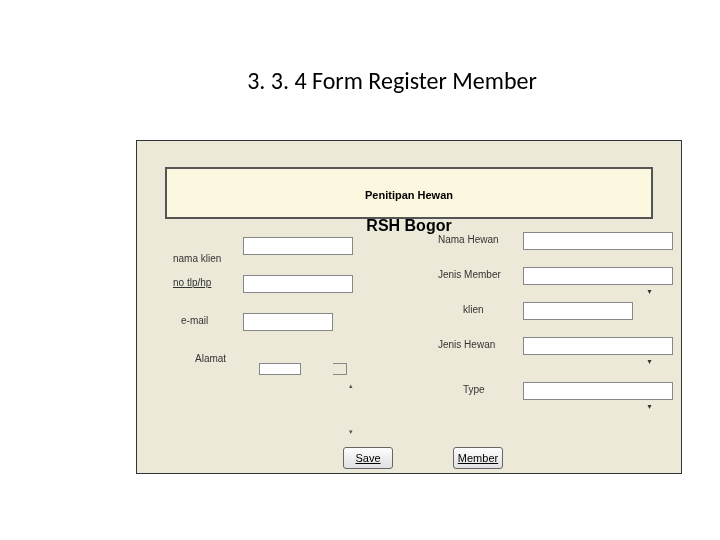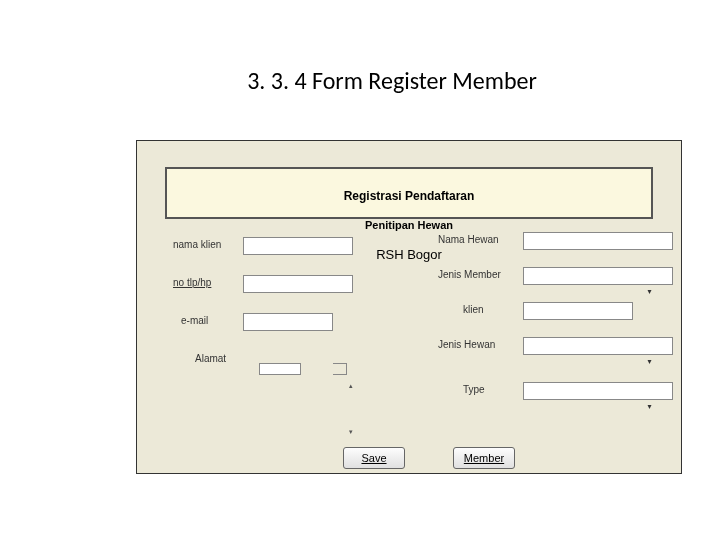--- a/index.html
+++ b/index.html
@@ -33,21 +33,21 @@
     top: 10px;
     right: 12px;
     height: 52px;
     background: #fbf8df;
     border: 2px solid #555;
     text-align: center;
     padding-top: 4px;
   }
   .header-frame .line1 { font-size: 12px; font-weight: bold; color: #000; }
   .header-frame .line2 { font-size: 11px; font-weight: bold; color: #000; text-align: center; }
-  .header-frame .line3 { font-size: 13px; font-weight: normal; color: #000; }
+  .header-frame .line3 { font-size: 16px; font-weight: bold; color: #000; }
   .label {
     position: absolute;
     font-size: 10px;
     color: #333;
   }
   .text-input {
     position: absolute;
     height: 18px;
     background: #fff;
     border: 1px solid #888;
@@ -94,46 +94,45 @@
     width: 14px;
     background: #ece9d8;
     border-left: 1px solid #888;
     text-align: center;
     font-size: 8px;
     line-height: 16px;
     color: #333;
   }
   .btn {
     position: absolute;
-    width: 62px;
+    width: 50px;
     height: 22px;
     background: linear-gradient(#fdfdfd, #e0e0e0);
     border: 1px solid #666;
     border-radius: 3px;
     font-size: 11px;
     text-align: center;
     line-height: 20px;
     color: #000;
     text-decoration: underline;
   }
 </style>
 </head>
 <body>
 
 <div class="page-title">3. 3. 4 Form Register Member</div>
 
 <div class="form-window">
 
   <div class="header-frame">
-    <div class="line1">Registrasi Pendaftaran</div>
     <div class="line2">Penitipan Hewan</div>
     <div class="line3">RSH Bogor</div>
   </div>
 
-  <div class="label" style="left:20px; top:82px;">nama klien</div>
+  <div class="label" style="left:20px; top:96px;">nama klien</div>
   <div class="text-input" style="left:90px; top:80px; width:110px;"></div>
 
   <div class="label" style="left:20px; top:120px;text-decoration:underline;">no tlp/hp</div>
   <div class="text-input" style="left:90px; top:118px; width:110px;"></div>
 
   <div class="label" style="left:28px; top:158px;">e-mail</div>
   <div class="text-input" style="left:90px; top:156px; width:90px;"></div>
 
   <div class="label" style="left:42px; top:196px;">Alamat</div>
   <div class="textarea-wrap" style="left:90px; top:190px;">

